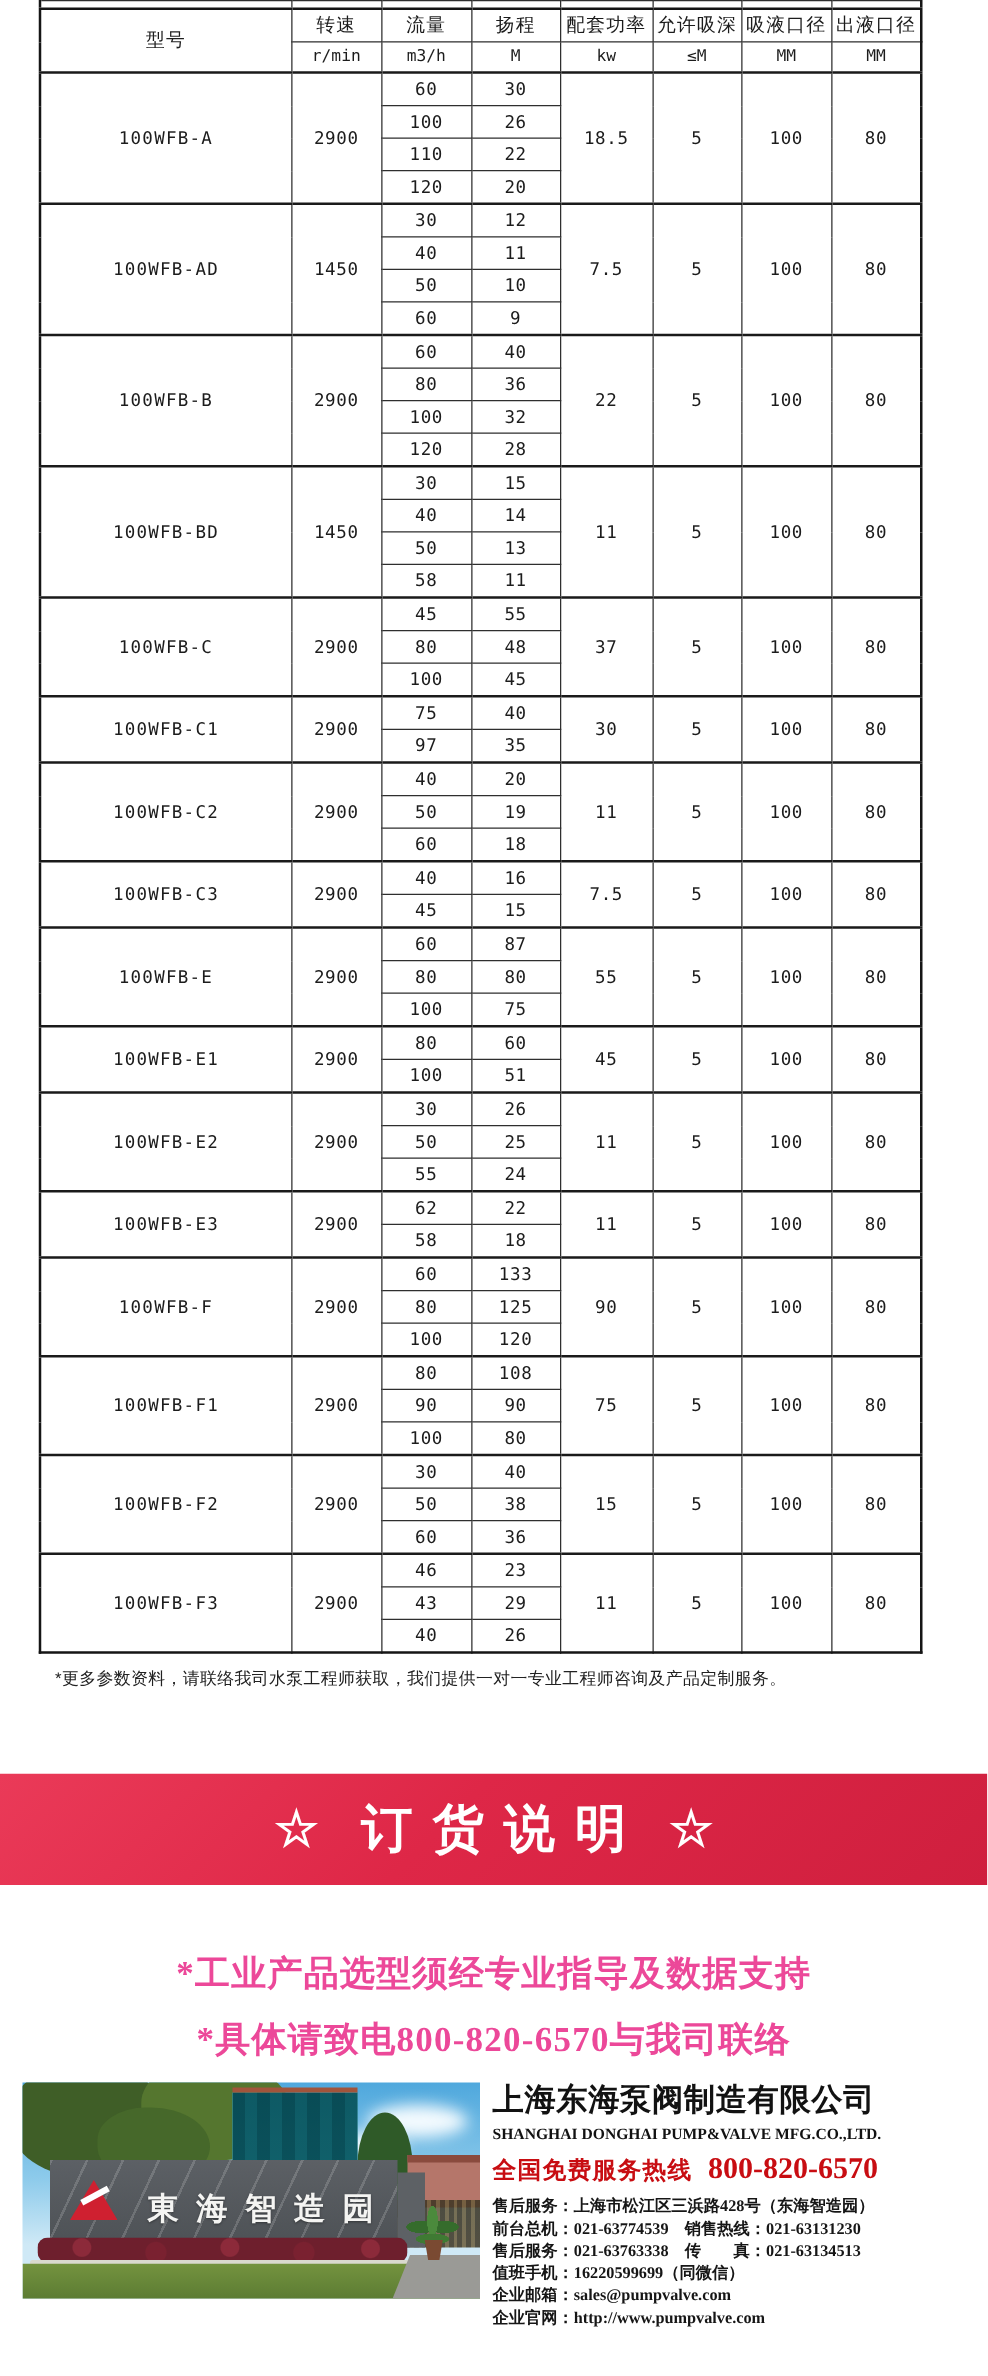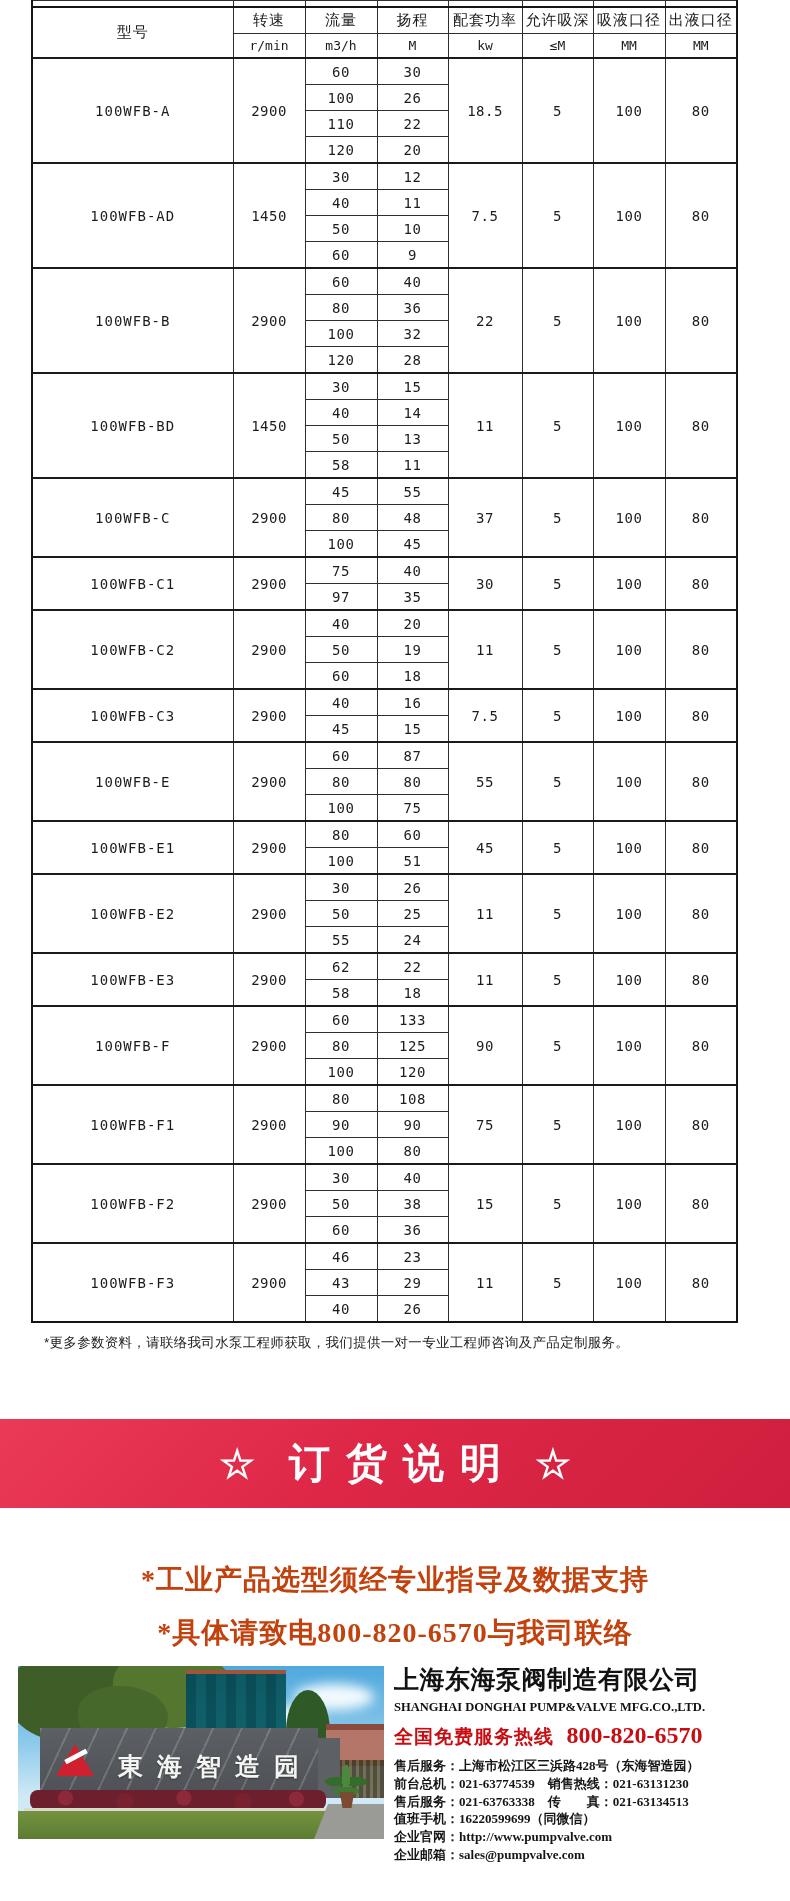--- a/index.html
+++ b/index.html
@@ -46,21 +46,21 @@
   }
   .banner .star { font-size:40px; line-height:1; margin:0 18px; font-weight:bold; }
   .banner .banner-title {
     font-size:41px; font-weight:bold; letter-spacing:16px; text-indent:16px;
     line-height:1;
   }
 
   
   .notices {
     position:absolute; left:0; top:1553px; width:790px; text-align:center;
-    color:#c2410c; font-family:"Liberation Serif", serif; font-weight:bold;
+    color:#ec4899; font-family:"Liberation Serif", serif; font-weight:bold;
   }
   .notice-line { font-size:28px; line-height:53px; letter-spacing:1px; }
 
   
   .footer-photo {
     position:absolute; left:18px; top:1666px; width:366px; height:173px;
     overflow:hidden; background:linear-gradient(180deg,#4fa8dd 0%,#8ecbeb 45%,#cfe9f6 75%);
   }
   .cloud { position:absolute; background:#f3fafe; border-radius:50%; filter:blur(6px); }
   .tree { position:absolute; border-radius:45% 55% 50% 50%; }
@@ -507,18 +507,18 @@
     <div class="company-en">SHANGHAI DONGHAI PUMP&amp;VALVE MFG.CO.,LTD.</div>
     <div class="hotline">
       <span class="hotline-label">全国免费服务热线</span>
       <span class="hotline-number">800-820-6570</span>
     </div>
     <div class="footer-details">
         <div class="detail-line">售后服务：上海市松江区三浜路428号（东海智造园）</div>
         <div class="detail-line">前台总机：021-63774539　销售热线：021-63131230</div>
         <div class="detail-line">售后服务：021-63763338　传　　真：021-63134513</div>
         <div class="detail-line">值班手机：16220599699（同微信）</div>
+        <div class="detail-line">企业邮箱：sales@pumpvalve.com</div>
         <div class="detail-line">企业官网：http://www.pumpvalve.com</div>
-        <div class="detail-line">企业邮箱：sales@pumpvalve.com</div>
       </div>
   </div>
 
 </div>
 
 </body></html>

